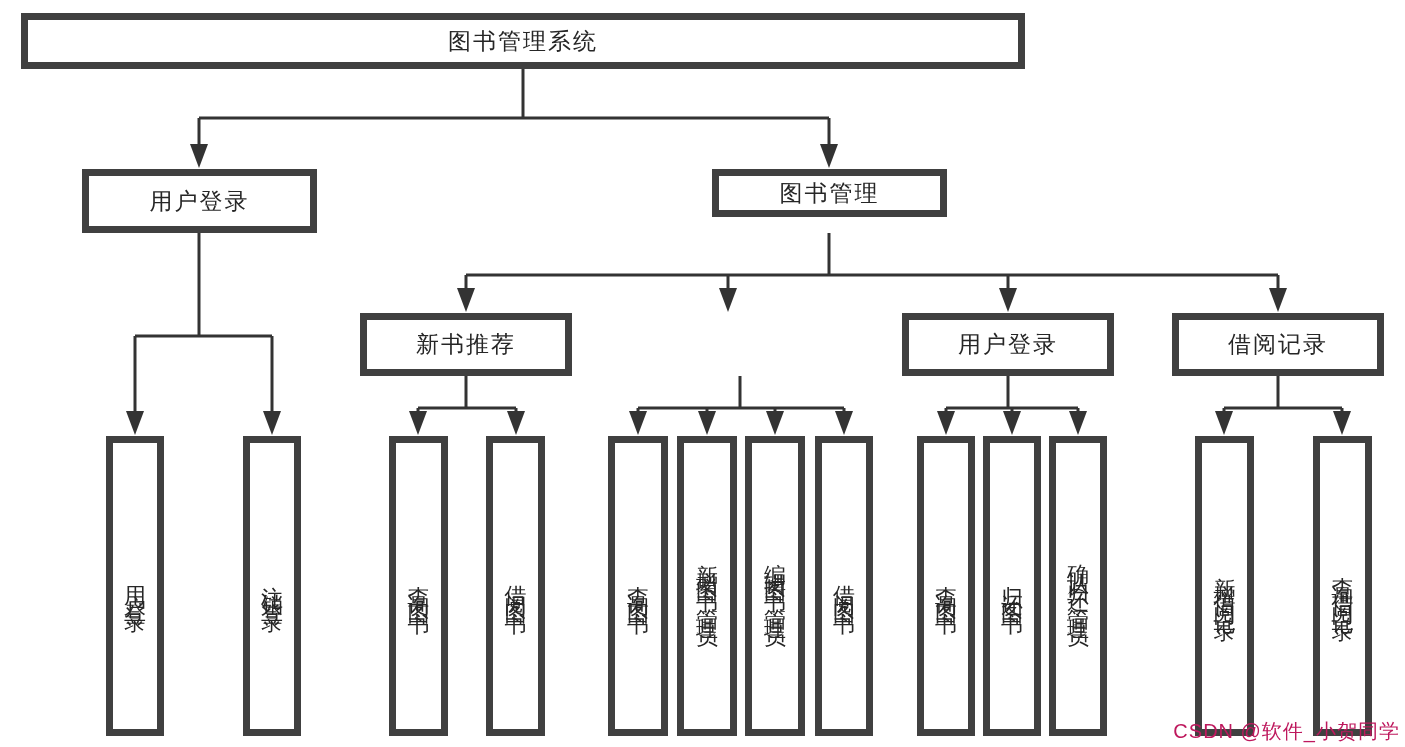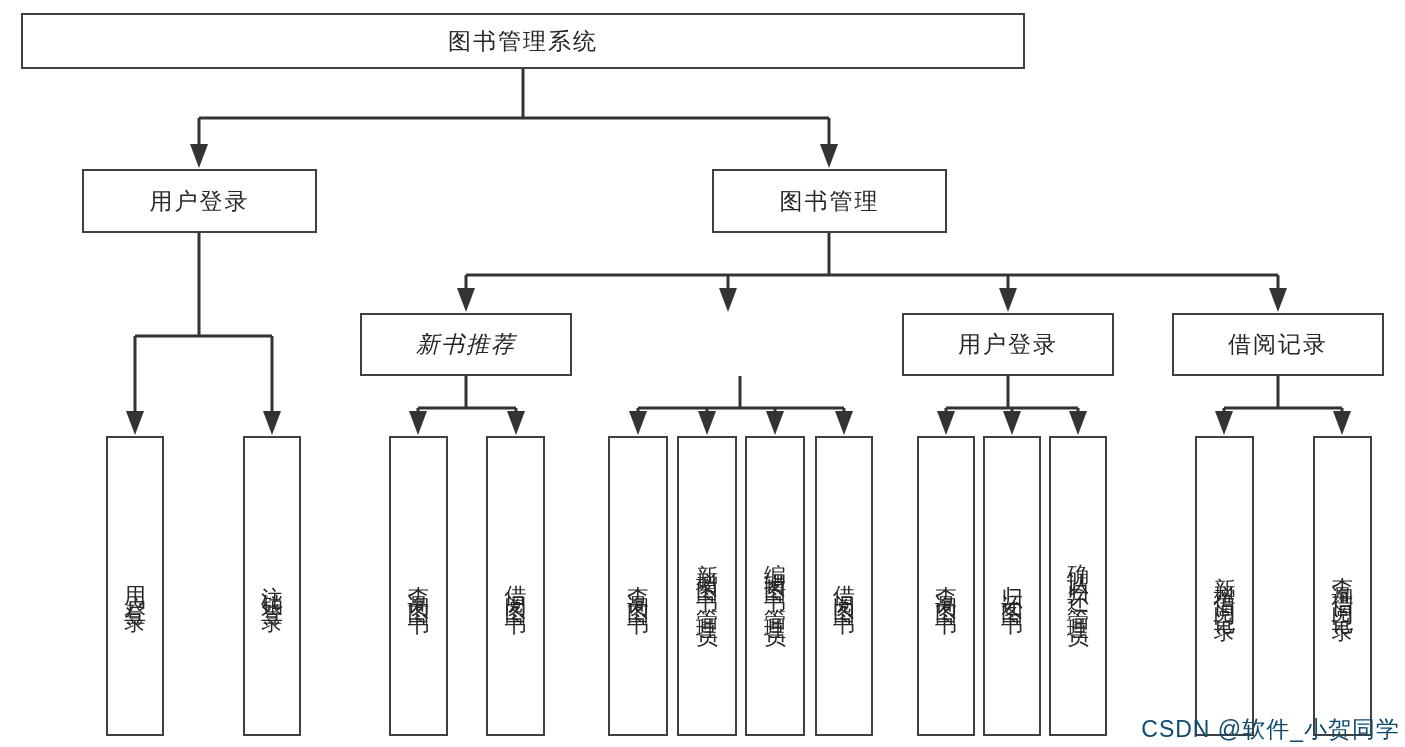--- a/index.html
+++ b/index.html
@@ -13,21 +13,21 @@
   }
   .connectors {
     position: absolute;
     left: 0; top: 0;
     width: 1405px; height: 747px;
     z-index: 0;
   }
   .node {
     position: absolute;
     box-sizing: border-box;
-    border: 2px solid #404040;
+    border: 7px solid #404040;
     background: #ffffff;
     display: flex;
     align-items: center;
     justify-content: center;
     z-index: 1;
     color: #262626;
   }
   .hnode {
     font-size: 23px;
     letter-spacing: 2px;
@@ -39,23 +39,23 @@
     font-size: 22px;
     letter-spacing: 9px;
     line-height: 1;
     white-space: nowrap;
     color: #262626;
   }
   
   #n-root        { left: 21px;   top: 13px;  width: 1004px; height: 56px; }
   
   #n-user-login  { left: 82px;   top: 169px; width: 235px;  height: 64px; }
-  #n-book-mgmt   { left: 712px;  top: 169px; width: 235px;  height: 64px; }
-  
-  #n-new-book    { left: 360px;  top: 313px; width: 212px;  height: 63px; font-style: italic; }
+  #n-book-mgmt   { left: 712px;  top: 169px; width: 235px;  height: 48px; }
+  
+  #n-new-book    { left: 360px;  top: 313px; width: 212px;  height: 63px; }
   #n-borrowing   { left: 622px;  top: 313px; width: 212px;  height: 63px; }
   #n-current     { left: 902px;  top: 313px; width: 212px;  height: 63px; }
   #n-records     { left: 1172px; top: 313px; width: 212px;  height: 63px; }
   
   .leaf { top: 436px; height: 300px; }
   #leaf-0  { left: 106px;  width: 58px; }
   #leaf-1  { left: 243px;  width: 58px; }
   #leaf-2  { left: 389px;  width: 59px; }
   #leaf-3  { left: 486px;  width: 59px; }
   #leaf-4  { left: 608px;  width: 60px; }
@@ -65,23 +65,23 @@
   #leaf-8  { left: 917px;  width: 58px; }
   #leaf-9  { left: 983px;  width: 58px; }
   #leaf-10 { left: 1049px; width: 58px; }
   #leaf-11 { left: 1195px; width: 59px; }
   #leaf-12 { left: 1313px; width: 59px; }
   .watermark {
     position: absolute;
     right: 5px;
     bottom: 2px;
     z-index: 2;
-    font-size: 23px;
+    font-size: 20px;
     letter-spacing: 1px;
-    color: #0c4a6e;
+    color: #be185d;
     white-space: nowrap;
   }
   .line { stroke: #333333; stroke-width: 3; fill: none; }
   .arrow { fill: #333333; stroke: none; }
 </style>
 </head>
 <body>
 
 <div class="canvas">
 

